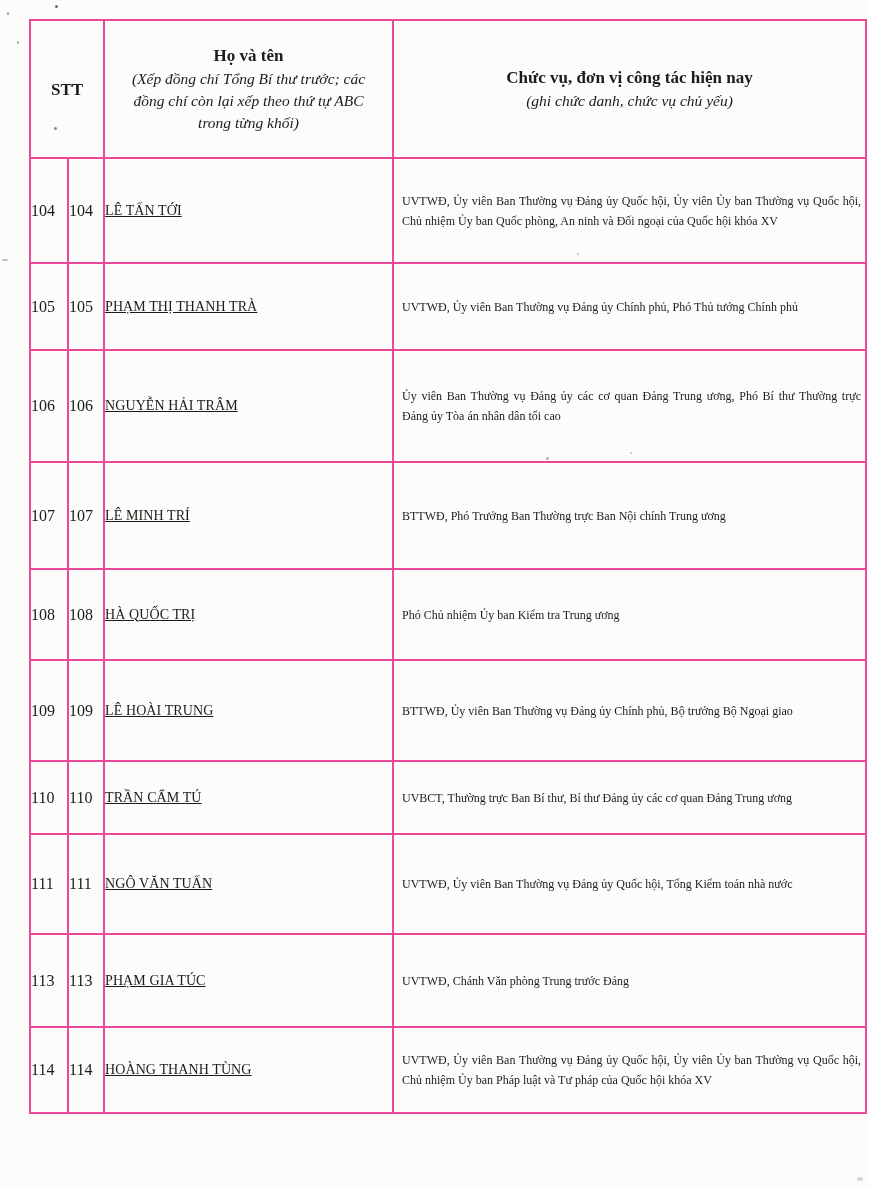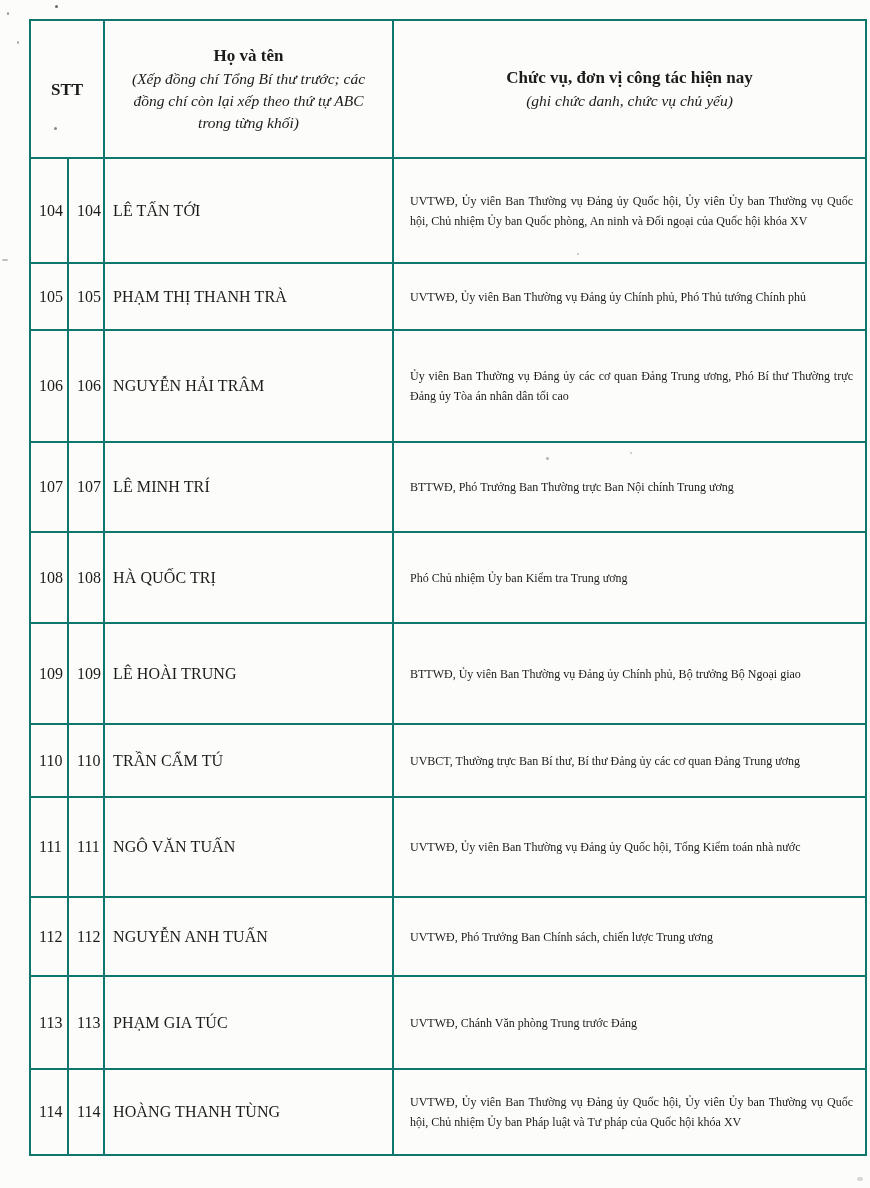--- a/index.html
+++ b/index.html
@@ -19,22 +19,22 @@
   }
   table.doc-table {
     position: absolute;
     left: 29px;
     top: 19px;
     width: 836px;
     border-collapse: collapse;
     table-layout: fixed;
   }
   table.doc-table td {
-    border: 2px solid #0f766e;
-    padding: 8px;
+    border: 2px solid #ec4899;
+    padding: 0;
     vertical-align: middle;
     overflow: hidden;
   }
   .col-a { width: 38px; }
   .col-b { width: 36px; }
   .col-name { width: 289px; }
   .col-pos { width: 473px; }
 
   td.th { text-align: center; }
   .h-title {
@@ -51,23 +51,24 @@
   .note-narrow {
     max-width: 246px;
     margin-left: auto;
     margin-right: auto;
     font-family: Liberation Serif, serif;
   }
   td.c-num {
     font-size: 16px;
   }
   td.c-name {
-    font-size: 16px;
+    font-size: 14px;
     padding-left: 7px;
     letter-spacing: 0.1px;
+    text-decoration: underline;
   }
   td.c-pos .pos-text {
     font-size: 12px;
     line-height: 20px;
     text-align: justify;
     padding: 5px 4px 5px 8px;
   }
   .speck {
     position: absolute;
     background: #6a6a66;
@@ -104,39 +105,39 @@
 
     <tr style="height:105px">
       <td class="c-num">104</td>
       <td class="c-num">104</td>
       <td class="c-name">LÊ TẤN TỚI</td>
       <td class="c-pos">
             <div class="pos-text">UVTWĐ, Ủy viên Ban Thường vụ Đảng ủy Quốc hội, Ủy viên Ủy ban Thường vụ Quốc hội, Chủ nhiệm Ủy ban Quốc phòng, An ninh và Đối ngoại của Quốc hội khóa XV</div>
           </td>
     </tr>
 
-    <tr style="height:67px">
+    <tr style="height:87px">
       <td class="c-num">105</td>
       <td class="c-num">105</td>
       <td class="c-name">PHẠM THỊ THANH TRÀ</td>
       <td class="c-pos">
             <div class="pos-text">UVTWĐ, Ủy viên Ban Thường vụ Đảng ủy Chính phủ, Phó Thủ tướng Chính phủ</div>
           </td>
     </tr>
 
     <tr style="height:112px">
       <td class="c-num">106</td>
       <td class="c-num">106</td>
       <td class="c-name">NGUYỄN HẢI TRÂM</td>
       <td class="c-pos">
             <div class="pos-text">Ủy viên Ban Thường vụ Đảng ủy các cơ quan Đảng Trung ương, Phó Bí thư Thường trực Đảng ủy Tòa án nhân dân tối cao</div>
           </td>
     </tr>
 
-    <tr style="height:90px">
+    <tr style="height:107px">
       <td class="c-num">107</td>
       <td class="c-num">107</td>
       <td class="c-name">LÊ MINH TRÍ</td>
       <td class="c-pos">
             <div class="pos-text">BTTWĐ, Phó Trưởng Ban Thường trực Ban Nội chính Trung ương</div>
           </td>
     </tr>
 
     <tr style="height:91px">
       <td class="c-num">108</td>
@@ -167,28 +168,20 @@
 
     <tr style="height:100px">
       <td class="c-num">111</td>
       <td class="c-num">111</td>
       <td class="c-name">NGÔ VĂN TUẤN</td>
       <td class="c-pos">
             <div class="pos-text">UVTWĐ, Ủy viên Ban Thường vụ Đảng ủy Quốc hội, Tổng Kiểm toán nhà nước</div>
           </td>
     </tr>
 
-    <tr style="height:79px">
-      <td class="c-num">112</td>
-      <td class="c-num">112</td>
-      <td class="c-name">NGUYỄN ANH TUẤN</td>
-      <td class="c-pos">
-            <div class="pos-text">UVTWĐ, Phó Trưởng Ban Chính sách, chiến lược Trung ương</div>
-          </td>
-    </tr>
 
     <tr style="height:93px">
       <td class="c-num">113</td>
       <td class="c-num">113</td>
       <td class="c-name">PHẠM GIA TÚC</td>
       <td class="c-pos">
             <div class="pos-text">UVTWĐ, Chánh Văn phòng Trung trước Đảng</div>
           </td>
     </tr>
 

